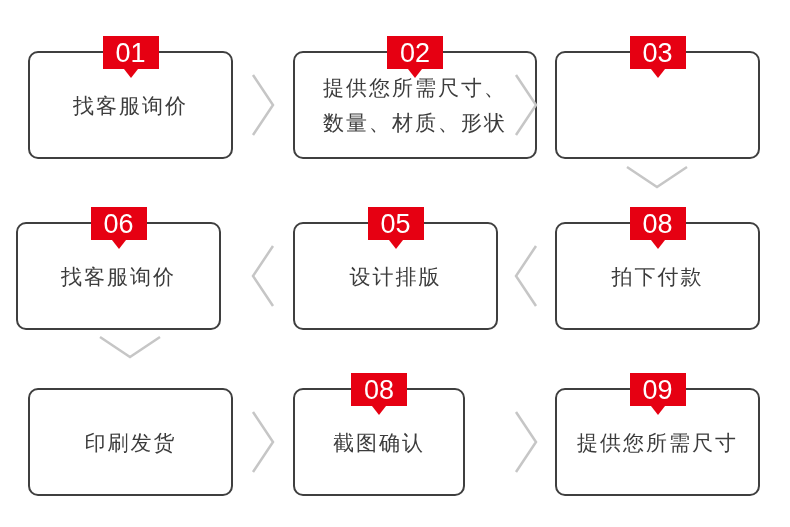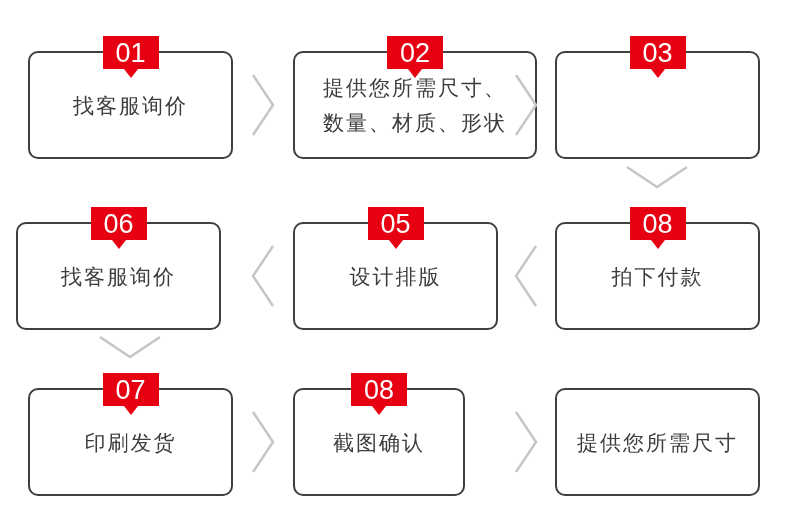--- a/index.html
+++ b/index.html
@@ -115,38 +115,38 @@
     <div class="flow-box" style="left: 16px; top: 222px; width: 205px; height: 108px;">
       <div class="badge">
         <span>06</span>
         <div class="badge-tail"></div>
       </div>
       <div class="box-text">
         <div>找客服询价</div>
       </div>
     </div>
     <div class="flow-box" style="left: 28px; top: 388px; width: 205px; height: 108px;">
-      <div class="badge">
-        <span>07</span>
-        <div class="badge-tail"></div>
-      </div>
       <div class="box-text">
         <div>印刷发货</div>
       </div>
     </div>
     <div class="flow-box" style="left: 293px; top: 388px; width: 172px; height: 108px;">
       <div class="badge">
         <span>08</span>
         <div class="badge-tail"></div>
       </div>
       <div class="box-text">
         <div>截图确认</div>
       </div>
     </div>
     <div class="flow-box" style="left: 555px; top: 388px; width: 205px; height: 108px;">
+      <div class="badge">
+        <span>09</span>
+        <div class="badge-tail"></div>
+      </div>
       <div class="box-text">
         <div>提供您所需尺寸</div>
       </div>
     </div>
     <svg class="connector" width="32" height="68" style="left: 247px; top: 71px;">
       <polyline points="6,4 26,34 6,64" fill="none" stroke="#c6c6c6" stroke-width="2.5" stroke-linecap="butt" stroke-linejoin="miter"></polyline>
     </svg>
     <svg class="connector" width="32" height="68" style="left: 510px; top: 71px;">
       <polyline points="6,4 26,34 6,64" fill="none" stroke="#c6c6c6" stroke-width="2.5" stroke-linecap="butt" stroke-linejoin="miter"></polyline>
     </svg>

